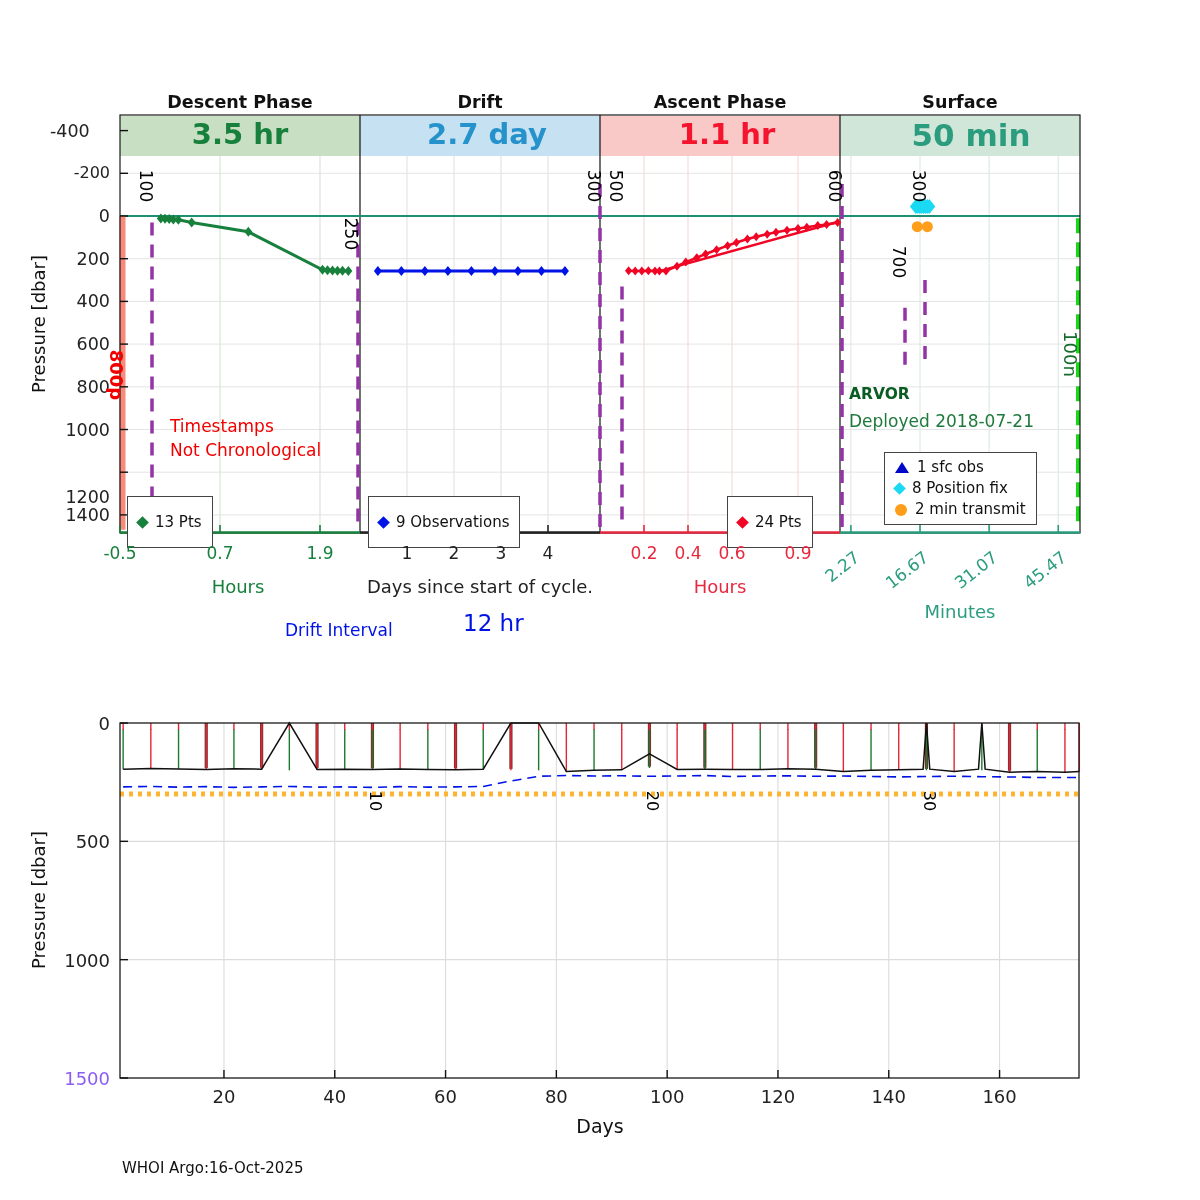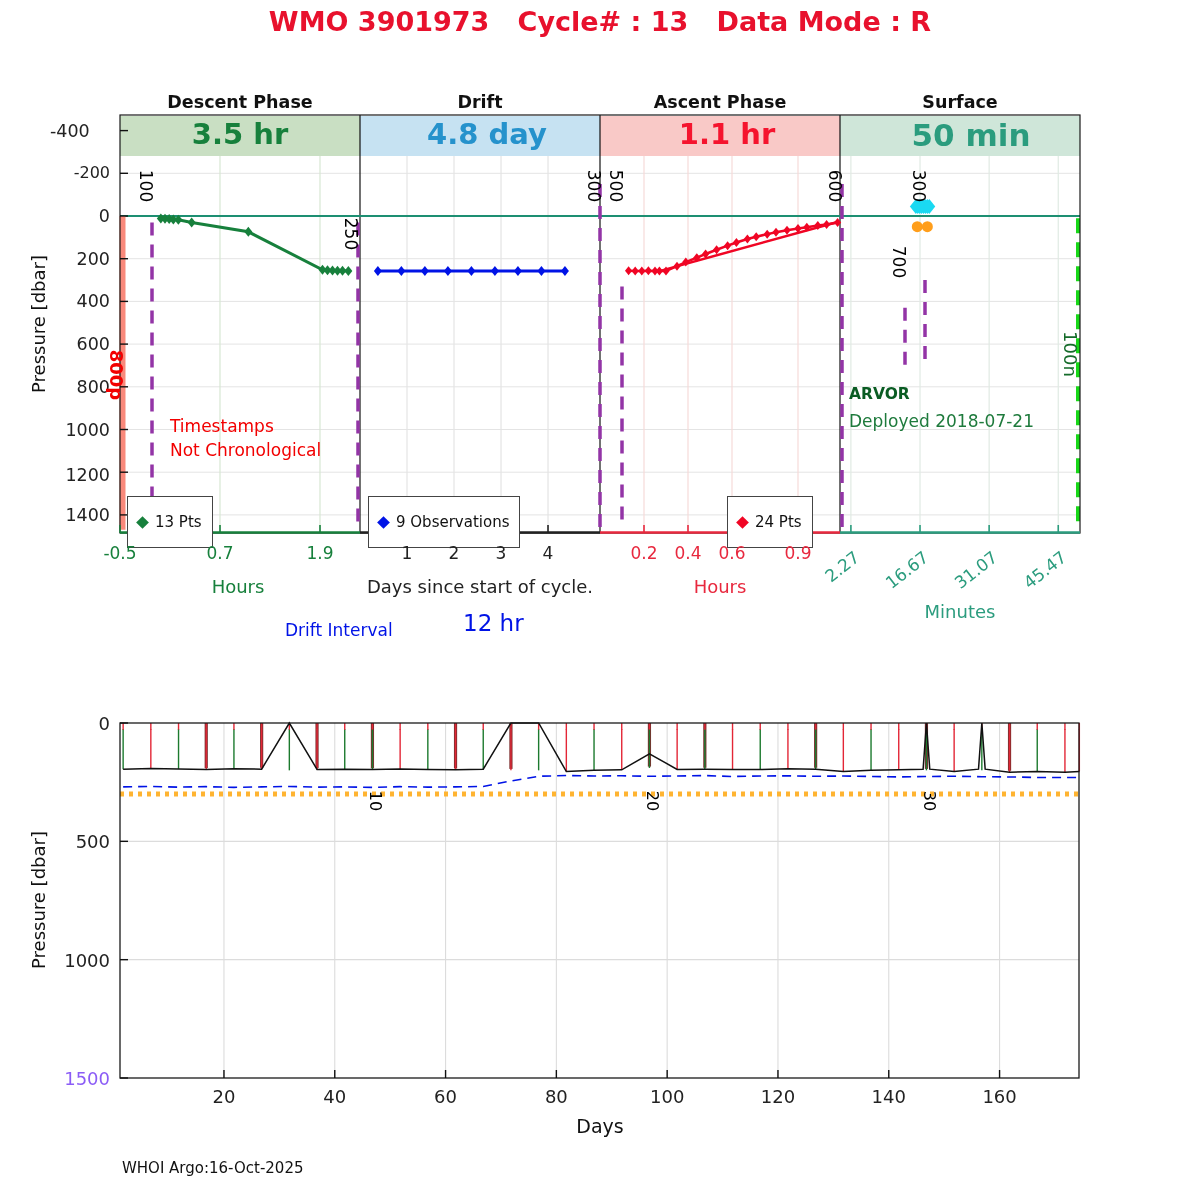--- a/index.html
+++ b/index.html
@@ -281,21 +281,20 @@
       <line x1="667.16364" y1="1078" x2="667.16364" y2="1070" stroke="#111" stroke-width="1.4"></line>
       <line x1="777.96364" y1="1078" x2="777.96364" y2="1070" stroke="#111" stroke-width="1.4"></line>
       <line x1="888.76364" y1="1078" x2="888.76364" y2="1070" stroke="#111" stroke-width="1.4"></line>
       <line x1="999.56364" y1="1078" x2="999.56364" y2="1070" stroke="#111" stroke-width="1.4"></line>
       <line x1="120" y1="723" x2="128" y2="723" stroke="#111" stroke-width="1.4"></line>
       <line x1="120" y1="841.3335" x2="128" y2="841.3335" stroke="#111" stroke-width="1.4"></line>
       <line x1="120" y1="959.667" x2="128" y2="959.667" stroke="#111" stroke-width="1.4"></line>
       <line x1="120" y1="1078.0005" x2="128" y2="1078.0005" stroke="#111" stroke-width="1.4"></line>
     </svg>
 
-  <div class="gtxt" id="main-title">WMO 3901973   Cycle# : 13   Data Mode : R</div>
 
   <div class="gtxt ylabel" id="top-ylabel">Pressure [dbar]</div>
   <div class="gtxt ylabel" id="bot-ylabel">Pressure [dbar]</div>
 
   <div class="gtxt axis-group-label" id="axis-descent">Hours</div>
   <div class="gtxt axis-group-label" id="axis-drift">Days since start of cycle.</div>
   <div class="gtxt axis-group-label" id="axis-ascent">Hours</div>
   <div class="gtxt axis-group-label" id="axis-surface">Minutes</div>
 
   <div class="gtxt" id="note1">Timestamps</div>
@@ -309,41 +308,55 @@
     <span class="mk-diamond" style="background:var(--c-descent)"></span>
     <span>13 Pts</span>
   </div>
   <div class="legend" id="lg-drift">
     <span class="mk-diamond" style="background:var(--c-drift)"></span>
     <span>9 Observations</span>
   </div>
   <div class="legend" id="lg-ascent">
     <span class="mk-diamond" style="background:#f00524"></span>
     <span>24 Pts</span>
+  </div>
+  <div class="legend-multi" id="lg-surface">
+    <div class="lrow">
+      <span class="mk-tri"></span>
+      <span>1 sfc obs</span>
+    </div>
+    <div class="lrow">
+      <span class="mk-diamond" style="background:var(--c-cyan)"></span>
+      <span>8 Position fix</span>
+    </div>
+    <div class="lrow">
+      <span class="mk-circle" style="background:var(--c-orange)"></span>
+      <span>2 min transmit</span>
+    </div>
   </div>
 
   <div class="gtxt" id="bot-xlabel">Days</div>
   <div class="gtxt" id="footer">WHOI Argo:16-Oct-2025</div>
 <div class="gtxt" style="left:50px;top:120.60000000000002px;width:60px;text-align:left;font-size:17.5px;color:#222">-400</div>
     <div class="gtxt" style="left:50px;top:163.3px;width:60px;text-align:right;font-size:16px;color:#222">-200</div>
     <div class="gtxt" style="left:50px;top:206px;width:60px;text-align:right;font-size:17.5px;color:#222">0</div>
     <div class="gtxt" style="left:50px;top:248.7px;width:60px;text-align:right;font-size:17.5px;color:#222">200</div>
     <div class="gtxt" style="left:50px;top:291.4px;width:60px;text-align:right;font-size:17.5px;color:#222">400</div>
     <div class="gtxt" style="left:50px;top:334.1px;width:60px;text-align:right;font-size:17.5px;color:#222">600</div>
     <div class="gtxt" style="left:50px;top:376.79999999999995px;width:60px;text-align:right;font-size:17.5px;color:#222">800</div>
     <div class="gtxt" style="left:50px;top:419.5px;width:60px;text-align:right;font-size:17.5px;color:#222">1000</div>
-    <div class="gtxt" style="left:50px;top:465px;width:60px;text-align:right;font-size:17.5px;color:#222">1200</div>
+    <div class="gtxt" style="left:50px;top:487px;width:60px;text-align:right;font-size:17.5px;color:#222">1200</div>
     <div class="gtxt" style="left:50px;top:504.9px;width:60px;text-align:right;font-size:17.5px;color:#222">1400</div>
     <div class="gtxt" style="left:240px;top:92px;transform:translateX(-50%);font-size:17.5px;font-weight:bold;color:#111">Descent Phase</div>
     <div class="gtxt" style="left:240px;top:117px;transform:translateX(-50%);font-size:29px;font-weight:bold;color:#17803c">3.5 hr</div>
     <div class="gtxt" style="left:120px;top:543px;transform:translateX(-50%);font-size:17px;color:#17803c">-0.5</div>
     <div class="gtxt" style="left:220px;top:543px;transform:translateX(-50%);font-size:17px;color:#17803c">0.7</div>
     <div class="gtxt" style="left:320px;top:543px;transform:translateX(-50%);font-size:17px;color:#17803c">1.9</div>
     <div class="gtxt" style="left:480px;top:92px;transform:translateX(-50%);font-size:17.5px;font-weight:bold;color:#111">Drift</div>
-    <div class="gtxt" style="left:487px;top:117px;transform:translateX(-50%);font-size:29px;font-weight:bold;color:#2592cc">4.8 day</div>
+    <div class="gtxt" style="left:487px;top:117px;transform:translateX(-50%);font-size:29px;font-weight:bold;color:#2592cc">2.7 day</div>
     <div class="gtxt" style="left:407.00352526439485px;top:543px;transform:translateX(-50%);font-size:17px;color:#222222">1</div>
     <div class="gtxt" style="left:454.00705052878965px;top:543px;transform:translateX(-50%);font-size:17px;color:#222222">2</div>
     <div class="gtxt" style="left:501.0105757931845px;top:543px;transform:translateX(-50%);font-size:17px;color:#222222">3</div>
     <div class="gtxt" style="left:548.0141010575793px;top:543px;transform:translateX(-50%);font-size:17px;color:#222222">4</div>
     <div class="gtxt" style="left:720px;top:92px;transform:translateX(-50%);font-size:17.5px;font-weight:bold;color:#111">Ascent Phase</div>
     <div class="gtxt" style="left:727px;top:117px;transform:translateX(-50%);font-size:29px;font-weight:bold;color:#f5142e">1.1 hr</div>
     <div class="gtxt" style="left:644px;top:543px;transform:translateX(-50%);font-size:17px;color:#e8283e">0.2</div>
     <div class="gtxt" style="left:688px;top:543px;transform:translateX(-50%);font-size:17px;color:#e8283e">0.4</div>
     <div class="gtxt" style="left:732px;top:543px;transform:translateX(-50%);font-size:17px;color:#e8283e">0.6</div>
     <div class="gtxt" style="left:798px;top:543px;transform:translateX(-50%);font-size:17px;color:#e8283e">0.9</div>

